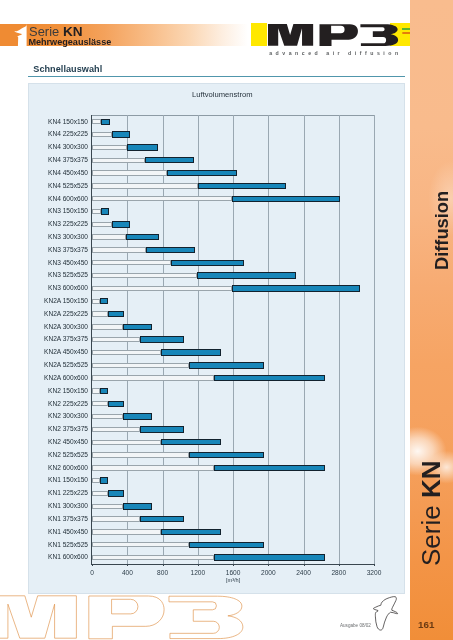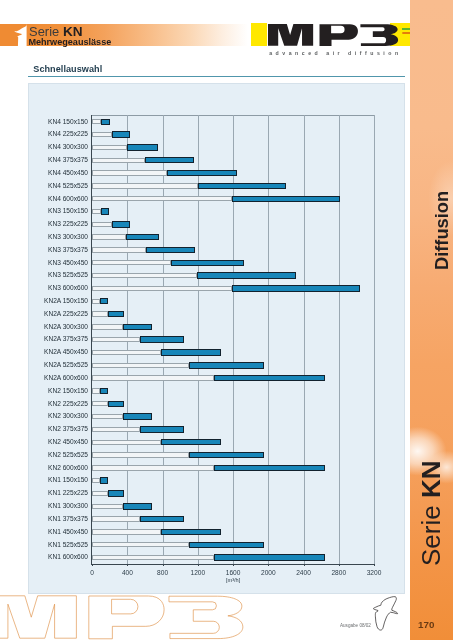--- a/index.html
+++ b/index.html
@@ -84,20 +84,21 @@
   <svg id="logo-dashes" viewBox="0 0 8.3 6">
     <rect x="0" y="0" width="8.3" height="2.0" fill="#5cb531"></rect>
     <rect x="0.3" y="4.1" width="8.0" height="1.8" fill="#e2720c"></rect>
   </svg>
   <div id="logo-tag">advanced air diffusion</div>
 
   <div id="sec-title">Schnellauswahl</div>
   <div id="sec-rule"></div>
 
   <div id="chart-box">
+    <div id="chart-title">Luftvolumenstrom</div>
     <div id="plot">
         <div class="plot-top"></div>
         <div class="axis-y"></div>
         <div class="axis-x"></div>
         <div class="tick" style="left: 0px;"></div>
         <div class="ticklabel" style="left: 0px;">0</div>
         <div class="gridline" style="left: 35.23px;"></div>
         <div class="tick" style="left: 35.23px;"></div>
         <div class="ticklabel" style="left: 35.23px;">400</div>
         <div class="gridline" style="left: 70.45px;"></div>
@@ -226,21 +227,21 @@
         <div class="bar-val" style="left: 96.87px; width: 74.85px; top: 426.17px; height: 6.4px;"></div>
         <div class="rowlabel" style="top: 438.99px; right: 286px;">KN1 600x600</div>
         <div class="bar-base" style="left: 0px; width: 121.53px; top: 439.49px; height: 5.4px;"></div>
         <div class="bar-val" style="left: 121.53px; width: 110.96px; top: 438.99px; height: 6.4px;"></div>
       </div>
   </div>
 
   <div id="sidebar">
     <div class="vtext" id="side-top" style="font-size: 18.3px; font-weight: bold; left: 21.4px; top: 269.7px; transform: rotate(-90deg);">Diffusion</div>
     <div class="vtext" id="side-bot" style="font-size: 26px; font-weight: normal; left: 5.6px; top: 566.1px; transform: rotate(-90deg);"><span>Serie </span><b>KN</b></div>
-    <div id="pagenum">170</div>
+    <div id="pagenum">161</div>
   </div>
 
   <svg id="wm" viewBox="0 0 136 28">
     <g fill="none" stroke="#dd8b3e" stroke-width="0.32" stroke-linejoin="round">
       <path d="M2.0,4.0 L21.0,4.0 L24.3,15.0 L27.6,4.0 L47.5,4.0 L47.5,25.8 L36.3,25.8 L36.3,8.3 L31.3,25.8 L18.4,25.8 L12.3,8.3 L12.3,25.8 L2.0,25.8 Z"></path>
       <path d="M53.9,4.1 L84.5,4.1 C87.6,4.1 89.9,5.0 91.3,6.9 C92.2,8.2 92.6,9.6 92.6,11.2 C92.6,13.5 91.7,15.5 89.9,17.2 C88.2,18.8 85.8,19.7 83.2,19.7 L66.0,19.7 L66.0,26.1 L53.9,26.1 Z M65.6,5.8 L75.4,5.8 A3.75,3.75 0 0 1 75.4,13.3 L65.6,13.3 Z"></path>
       <path d="M95.1,4.2 L120.0,4.2 C127.5,4.2 132.6,6.2 132.6,9.3 C132.6,12.0 129.5,13.8 125.4,14.3 C130.0,14.8 133.1,17.0 133.1,20.0 C133.1,23.6 128.0,26.0 120.3,26.0 L95.6,26.0 L95.6,23.3 L117.9,23.3 A3.1,3.1 0 0 0 117.9,17.1 L107.6,17.1 L107.6,11.2 L117.45,11.2 A2.05,2.05 0 0 0 117.45,7.1 L95.1,7.1 Z"></path>
     </g>
   </svg>
   <div id="edition">Ausgabe 08/02</div>

